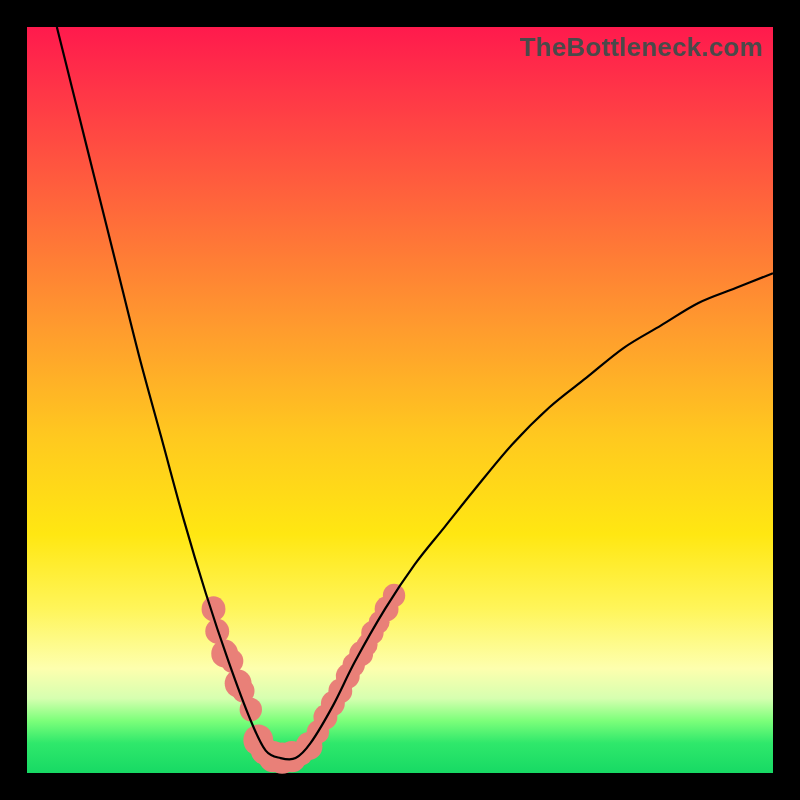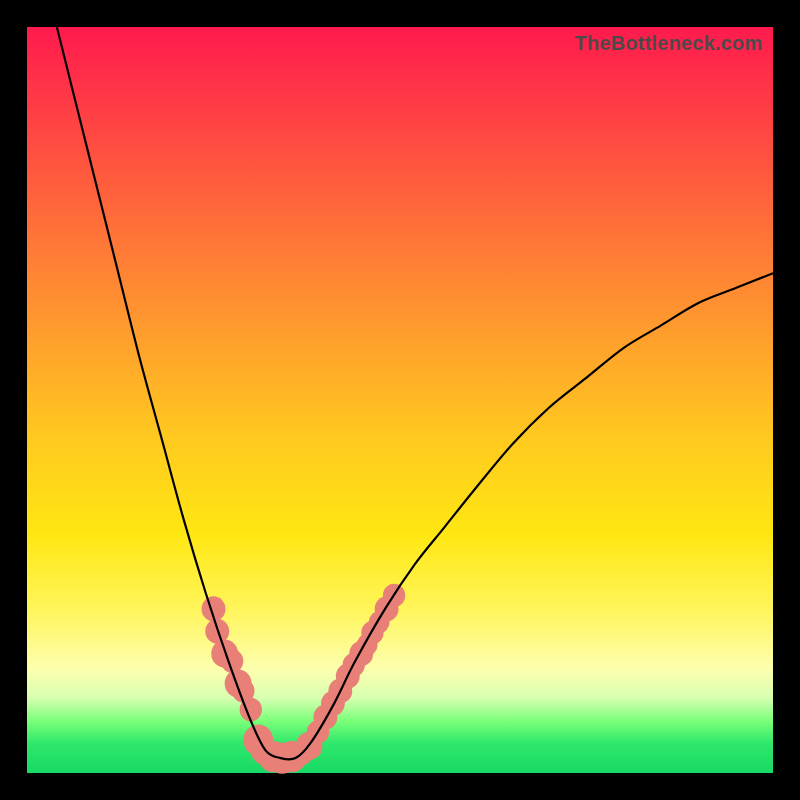--- a/index.html
+++ b/index.html
@@ -40,21 +40,21 @@
       #7cff7a 93%,
       #2fe86b 96%,
       #17d964 100%
     );
   }
   .watermark {
     position: absolute;
     top: 5px;
     right: 10px;
     color: #4a4a4a;
-    font-size: 20px;
+    font-size: 26px;
     font-weight: 600;
     letter-spacing: 0.2px;
     user-select: none;
   }
   svg.curve {
     position: absolute;
     left: 0;
     top: 0;
     width: 746px;
     height: 746px;

